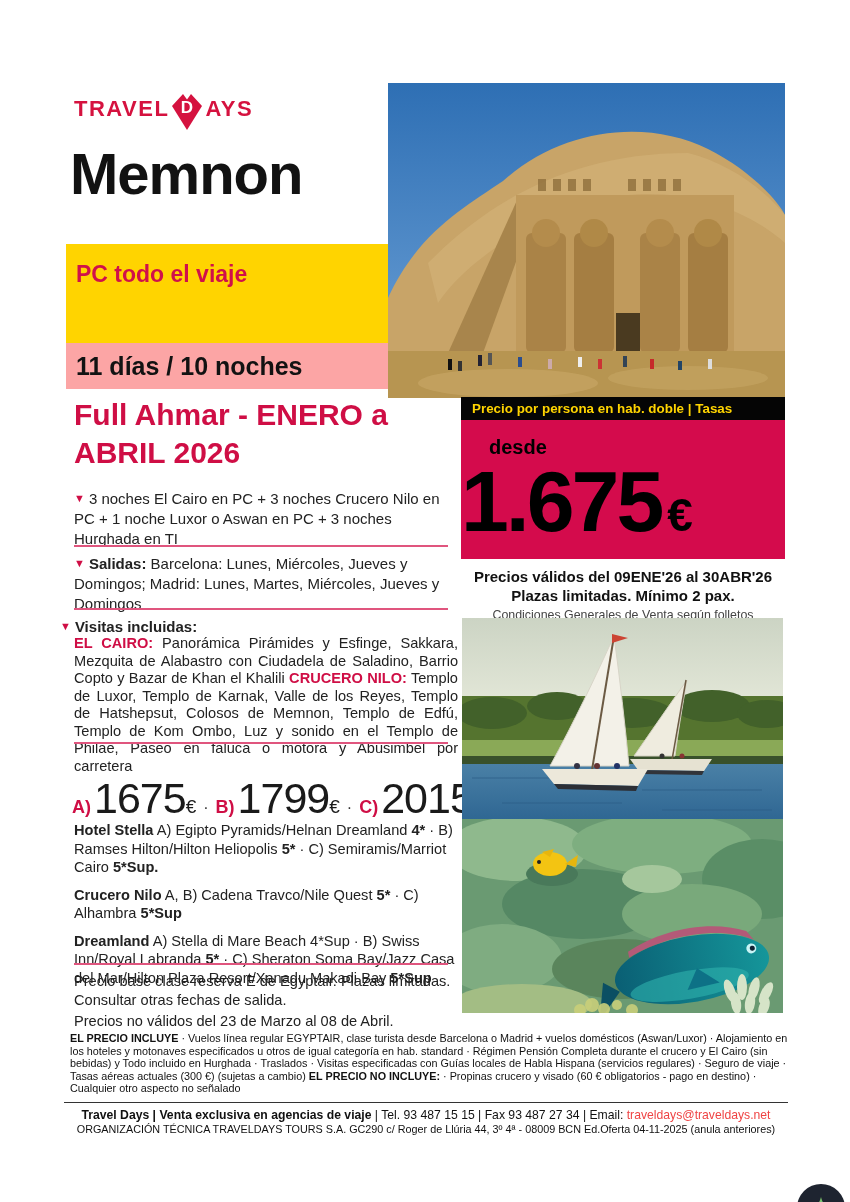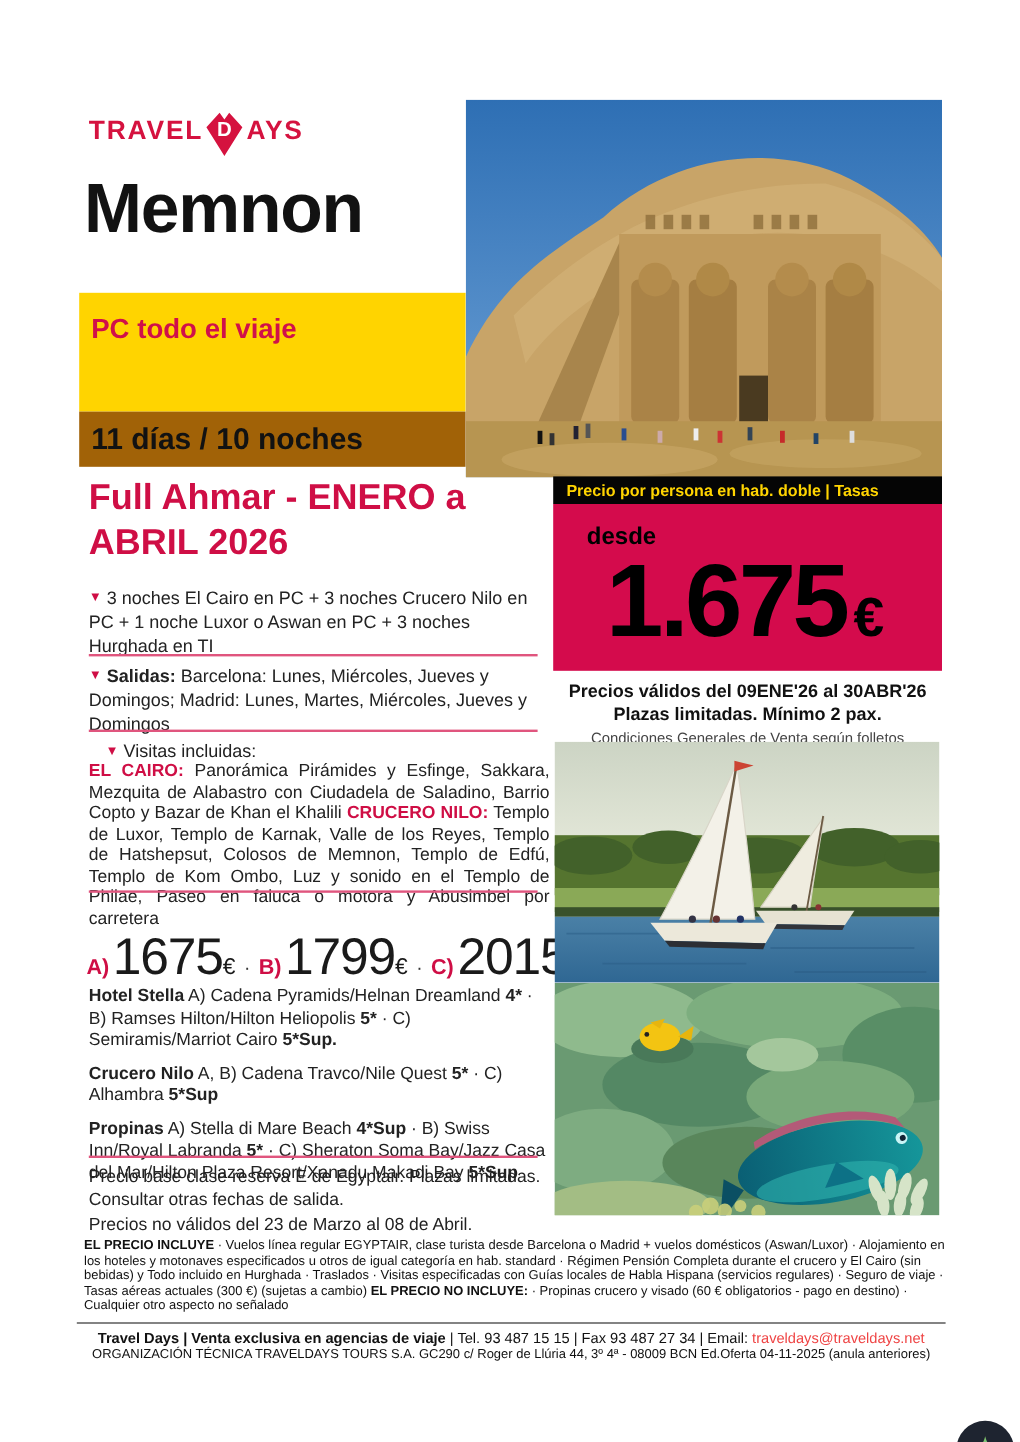--- a/index.html
+++ b/index.html
@@ -10,34 +10,34 @@
   
   .logo { left:74px; top:60px; display:flex; align-items:flex-start; }
   .logo .word { font-size:22px; font-weight:800; letter-spacing:1.5px; color:#d5123f; line-height:34px; }
   .logo svg { margin:0 1px; }
 
   .country { left:70px; top:108px; font-size:58px; font-weight:bold; color:#121212; letter-spacing:-1px; }
 
   .yellow-box { left:66px; top:212px; width:322px; height:99px; background:#ffd400; }
   .yellow-box .txt { padding:17px 0 0 10px; font-size:23px; font-weight:bold; color:#d0104a; }
 
-  .duration-box { left:66px; top:311px; width:322px; height:46px; background:#a16207; }
+  .duration-box { left:66px; top:311px; width:322px; height:46px; background:#fca5a5; }
   .duration-box .txt { padding-left:10px; line-height:46px; font-size:25px; font-weight:bold; color:#121212; }
 
   .main-title { left:74px; top:364px; width:384px; font-size:30px; font-weight:bold; color:#cf0e45; line-height:1.25; }
 
   .body-text { font-size:15px; color:#222; line-height:20px; }
   .tri { color:#cf0e45; font-size:11px; vertical-align:2px; margin-right:4px; }
 
   .bullet-nights { left:74px; top:456px; width:384px; }
   .rule { border-top:2px solid #e0557e; height:0; }
   .rule1 { left:74px; top:513px; width:374px; }
   .bullet-salidas { left:74px; top:521px; width:384px; }
   .rule2 { left:74px; top:576px; width:374px; }
-  .visitas-label { left:88px; top:584px; width:384px; font-weight:normal; }
+  .visitas-label { left:60px; top:584px; width:384px; font-weight:bold; }
   .visitas-text { left:74px; top:603px; width:384px; font-size:14.6px; line-height:17.5px; color:#222; text-align:justify; }
   .rule3 { left:74px; top:710px; width:374px; }
 
   .price-row { left:72px; top:742px; width:392px; display:flex; align-items:baseline; white-space:nowrap; }
   .price-row .opt-label { font-size:18px; font-weight:bold; color:#cf0e45; margin-right:3px; }
   .price-row .opt-amount { font-size:43px; color:#1a1a1a; letter-spacing:-1px; }
   .price-row .opt-cur { font-size:19px; color:#1a1a1a; }
   .price-row .sep { font-size:16px; color:#333; margin:0 7px; }
 
   .hotels { left:74px; top:789px; width:386px; font-size:14.6px; line-height:18.5px; color:#222; }
@@ -53,21 +53,21 @@
   .footer-1 { left:64px; top:1076px; width:724px; text-align:center; font-size:12.2px; color:#111; }
   .footer-2 { left:64px; top:1091px; width:724px; text-align:center; font-size:10.8px; color:#111; }
 
   
   .photo { overflow:hidden; }
   .photo svg { display:block; }
   .photo-abu { left:388px; top:51px; width:397px; height:315px; }
   .price-banner { left:461px; top:365px; width:324px; height:23px; background:#050505; color:#ffd400; font-size:13.4px; font-weight:bold; line-height:23px; padding-left:11px; }
   .price-box { left:461px; top:388px; width:324px; height:139px; background:#d40b4c; }
   .price-box .desde { position:absolute; left:28px; top:16px; font-size:20px; font-weight:bold; color:#000; }
-  .price-box .amount-row { position:absolute; left:0; right:4px; top:38px; display:flex; justify-content:center; align-items:baseline; }
+  .price-box .amount-row { position:absolute; left:0; right:4px; top:38px; display:flex; align-items:baseline; }
   .price-box .amount { font-size:86px; font-weight:bold; color:#000; letter-spacing:-3px; line-height:1; }
   .price-box .cur { font-size:46px; font-weight:bold; color:#000; margin-left:6px; }
   .validity { left:461px; top:536px; width:324px; text-align:center; font-size:15px; font-weight:bold; color:#111; }
   .plazas { left:461px; top:555px; width:324px; text-align:center; font-size:15px; font-weight:bold; color:#111; }
   .condiciones { left:461px; top:576px; width:324px; text-align:center; font-size:12.4px; color:#444; }
   .photo-felucca { left:462px; top:586px; width:321px; height:201px; }
   .photo-coral { left:462px; top:787px; width:321px; height:194px; }
 
   .corner-logo { left:797px; top:1152px; width:48px; height:48px; border-radius:50%; background:#1e2430; display:flex; align-items:center; justify-content:center; cursor:pointer; }
 </style>
@@ -121,23 +121,23 @@
     <span class="opt-label">B)</span>
     <span class="opt-amount">1799</span>
     <span class="opt-cur">€</span>
     <span class="sep">·</span>
     <span class="opt-label">C)</span>
     <span class="opt-amount">2015</span>
     <span class="opt-cur">€</span>
   </div>
 
   <div class="abs hotels">
-    <p><span style="font-weight: bold;">Hotel Stella</span><span>  A) Cadena Pyramids/Helnan Dreamland </span><span style="font-weight: bold;">4*</span><span> · B) Ramses Hilton/Hilton Heliopolis </span><span style="font-weight: bold;">5*</span><span> · C) Semiramis/Marriot Cairo </span><span style="font-weight: bold;">5*Sup.</span></p>
+    <p><span style="font-weight: bold;">Hotel Stella</span><span>  A) Egipto Pyramids/Helnan Dreamland </span><span style="font-weight: bold;">4*</span><span> · B) Ramses Hilton/Hilton Heliopolis </span><span style="font-weight: bold;">5*</span><span> · C) Semiramis/Marriot Cairo </span><span style="font-weight: bold;">5*Sup.</span></p>
     <p><span style="font-weight: bold;">Crucero Nilo</span><span>  A, B) Cadena Travco/Nile Quest </span><span style="font-weight: bold;">5*</span><span> · C) Alhambra </span><span style="font-weight: bold;">5*Sup</span></p>
-    <p><span style="font-weight: bold;">Propinas</span><span>  A) Stella di Mare Beach </span><span style="font-weight: bold;">4*Sup</span><span> · B) Swiss Inn/Royal Labranda </span><span style="font-weight: bold;">5*</span><span> ·  C) Sheraton Soma Bay/Jazz Casa del Mar/Hilton Plaza Resort/Xanadu Makadi Bay </span><span style="font-weight: bold;">5*Sup</span></p>
+    <p><span style="font-weight: bold;">Dreamland</span><span>  A) Stella di Mare Beach </span><span style="font-weight: normal;">4*Sup</span><span> · B) Swiss Inn/Royal Labranda </span><span style="font-weight: bold;">5*</span><span> ·  C) Sheraton Soma Bay/Jazz Casa del Mar/Hilton Plaza Resort/Xanadu Makadi Bay </span><span style="font-weight: bold;">5*Sup</span></p>
   </div>
 
   <div class="abs rule rule4"></div>
   <div class="abs note1">Precio base clase reserva E de  Egyptair.  Plazas limitadas. Consultar otras fechas de salida.</div>
   <div class="abs note2">Precios no válidos del 23 de Marzo al 08 de Abril.</div>
 
   <div class="abs fine-print"><span style="font-weight: bold;">EL PRECIO INCLUYE</span><span>  · Vuelos línea regular EGYPTAIR,  clase turista desde Barcelona o Madrid + vuelos domésticos (Aswan/Luxor) · Alojamiento en los hoteles y motonaves especificados u otros de igual categoría en hab. standard · Régimen Pensión Completa durante el crucero y El Cairo (sin bebidas) y Todo incluido en Hurghada · Traslados · Visitas especificadas con Guías locales de Habla Hispana (servicios regulares) · Seguro de viaje · Tasas aéreas  actuales (300 €) (sujetas a cambio) </span><span style="font-weight: bold;">EL PRECIO NO INCLUYE:</span><span> · Propinas crucero y visado (60 € obligatorios - pago en destino) · Cualquier otro aspecto no señalado</span></div>
 
   <div class="abs footer-rule"></div>
   <div class="abs footer-1"><span style="font-weight: bold;">Travel Days | Venta exclusiva en agencias de viaje</span><span> | Tel. </span><span style="font-weight: normal;">93 487 15 15</span><span> | Fax 93 487 27 34 | Email: </span><span style="color: #ef4444;">traveldays@traveldays.net</span></div>

